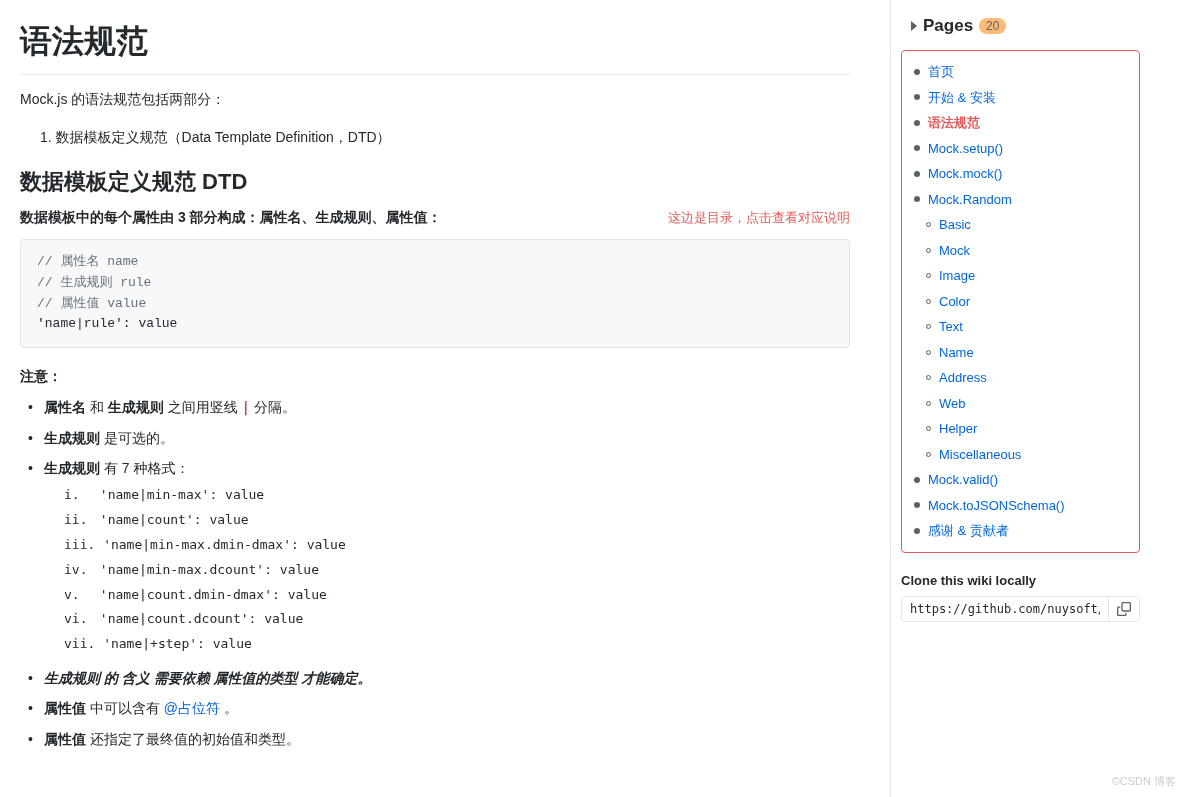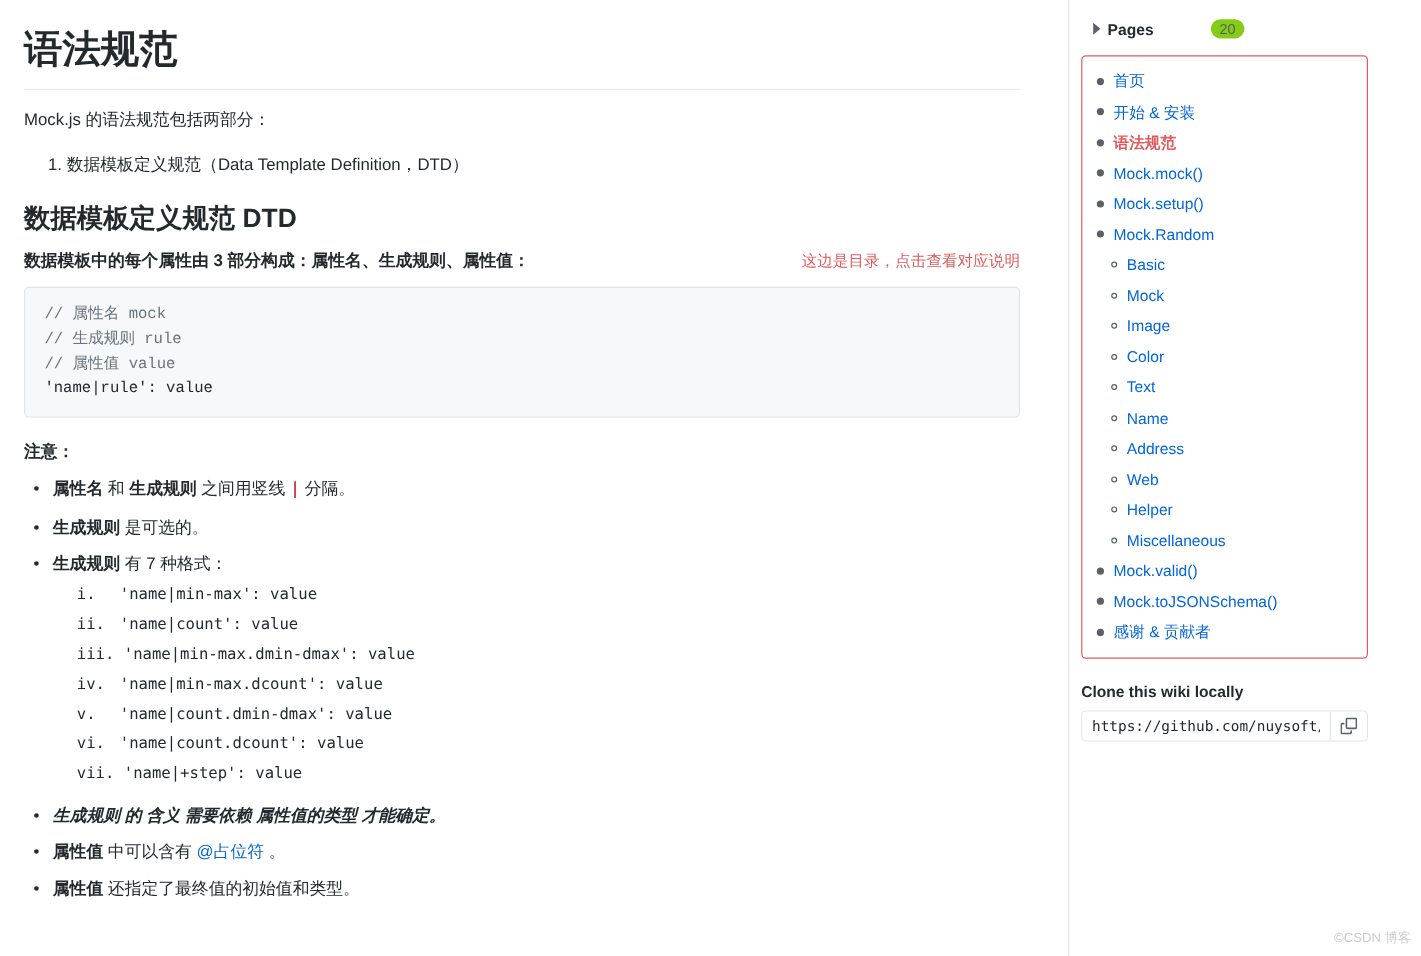--- a/index.html
+++ b/index.html
@@ -142,32 +142,31 @@
     }
     .pages-arrow {
       width: 0; height: 0;
       border-top: 5px solid transparent;
       border-bottom: 5px solid transparent;
       border-left: 6px solid #586069;
       margin-right: 6px;
       display: inline-block;
     }
     .pages-label {
-      font-size: 13px;
+      font-size: 17px;
       font-weight: 600;
       color: #24292e;
       margin-right: 6px;
     }
     .pages-count {
-      background: #84cc16;
+      background: #fdba74;
       border-radius: 20px;
       padding: 1px 7px;
       font-size: 12px;
       color: #586069;
-      margin-left: 42px;
     }
     .nav-list {
       border: 1px solid #e05c5c;
       border-radius: 4px;
       padding: 8px 0;
       margin-right: 10px;
     }
     .nav-item {
       display: flex;
       align-items: center;
@@ -258,21 +257,21 @@
   </ul>
 
   <h2 class="section-title">数据模板定义规范 DTD</h2>
 
   <div class="highlight-line">
     <span class="highlight-text">数据模板中的每个属性由 3 部分构成：属性名、生成规则、属性值：</span>
     <span class="toc-hint">这边是目录，点击查看对应说明</span>
   </div>
 
   <div class="code-block">
-    <div><span class="comment">// 属性名   mock</span></div>
+    <div><span class="comment">// 属性名   name</span></div>
     <div><span class="comment">// 生成规则 rule</span></div>
     <div><span class="comment">// 属性值   value</span></div>
     <div><span class="value-str">'name|rule': value</span></div>
   </div>
 
   <p class="note-label">注意：</p>
 
   <ul class="bullet-list">
     <li>
       <span>
@@ -328,26 +327,26 @@
       <a href="#">开始 &amp; 安装</a>
     </div>
 
     <div class="nav-item active">
       <span class="dot"></span>
       <span class="active-link">语法规范</span>
     </div>
 
     <div class="nav-item">
       <span class="dot"></span>
+      <a href="#">Mock.setup()</a>
+    </div>
+
+    <div class="nav-item">
+      <span class="dot"></span>
       <a href="#">Mock.mock()</a>
-    </div>
-
-    <div class="nav-item">
-      <span class="dot"></span>
-      <a href="#">Mock.setup()</a>
     </div>
 
     <div class="nav-item">
       <span class="dot"></span>
       <a href="#">Mock.Random</a>
     </div>
 
     <div class="nav-item">
       <span class="small-dot"></span>
       <a href="#">Basic</a>

